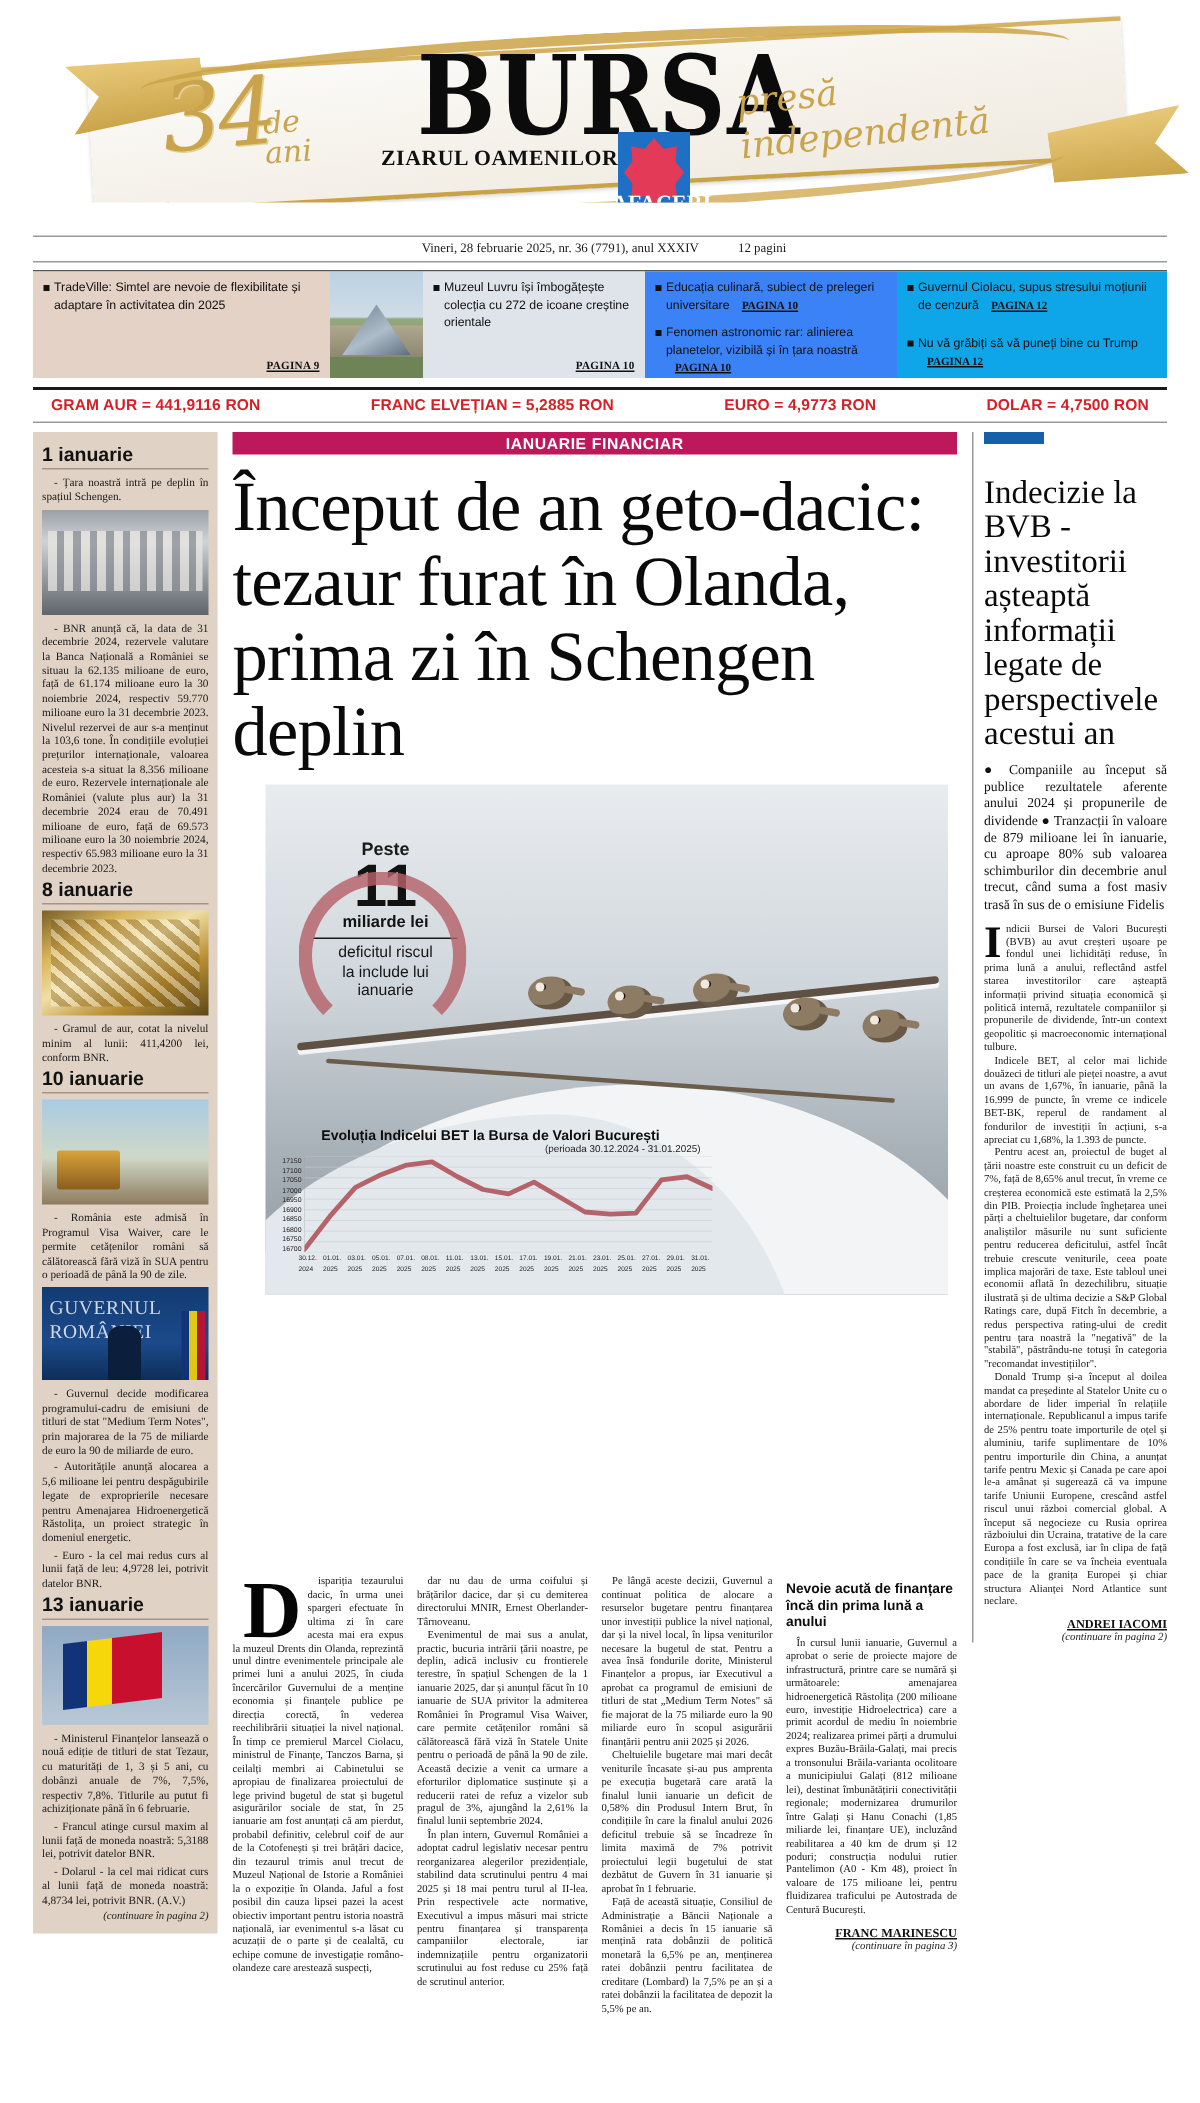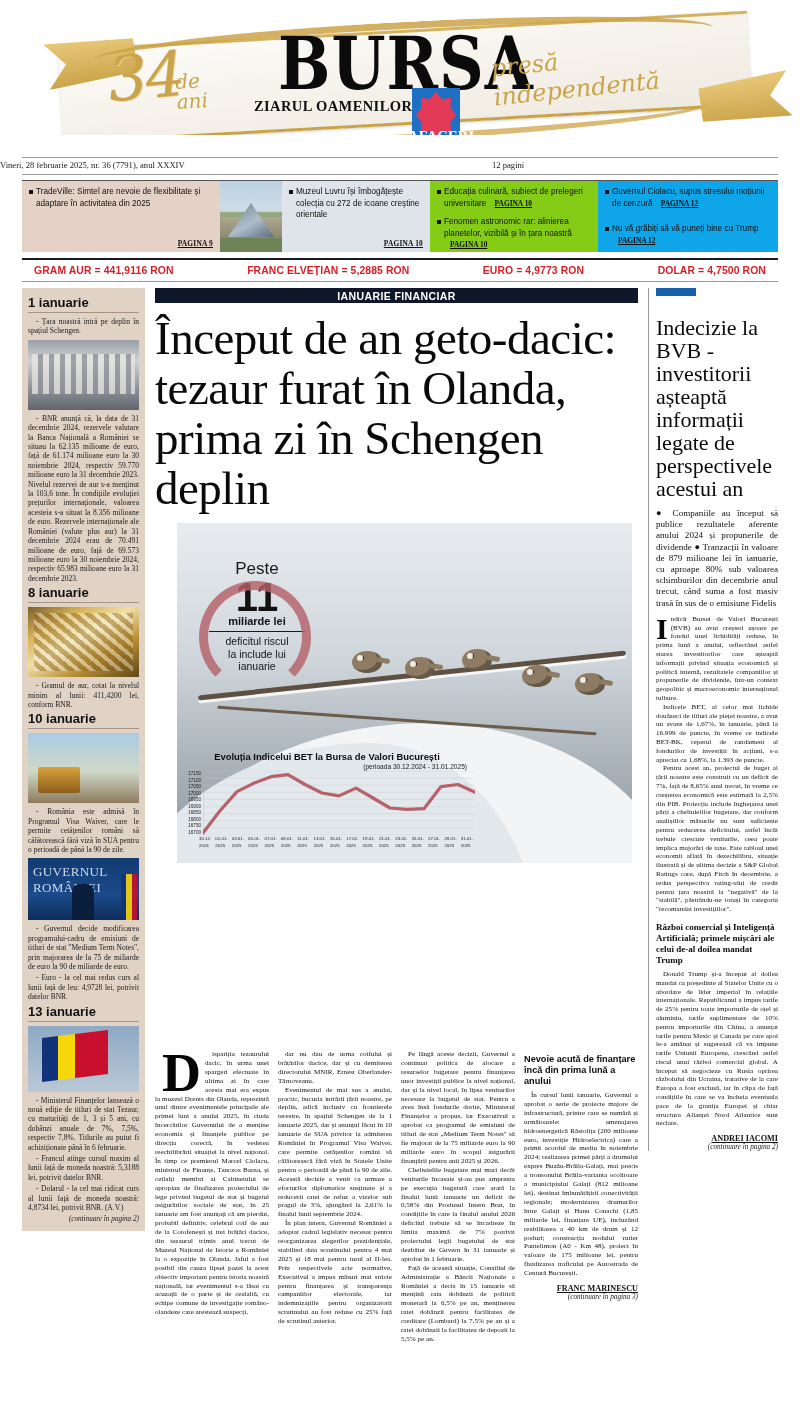--- a/index.html
+++ b/index.html
@@ -78,39 +78,39 @@
     font-family:"Liberation Serif", serif; font-weight:bold;
     font-size:14.5px; color:#ffffff; letter-spacing:.2px; z-index:4;
   }
   .presa {
     position:absolute; left:492px; top:46px; transform:rotate(-6deg);
     font-family:"DejaVu Serif", serif; font-style:italic; color:#c9a44c;
     font-size:24px; line-height:1.22;
   }
 
   .issue-line {
-    position:absolute; top:160px; left:0; width:747px; 
+    position:absolute; top:160px; left:0; width:747px; text-align:center;
     font-family:"Liberation Serif", serif; font-size:8.6px; color:#1a1a1a;
   }
   .pages-count {
     position:absolute; top:160px; left:492px;
     font-family:"Liberation Serif", serif; font-size:8.6px; color:#1a1a1a;
   }
   .rule-thin { position:absolute; left:22px; width:756px; height:1px; background:#9a9a9a; }
 
   
   .teasers {
     position:absolute; top:180px; left:22px; width:756px; height:72px;
     display:flex; border-top:1px solid #555;
   }
   .tz { position:relative; padding:5px 7px 4px 7px; }
   .tz.a { width:198px; background:#e3d2c5; }
   .tz.thumb { width:62px; padding:0; background:#c9c3b8; overflow:hidden; }
   .tz.b { width:148px; background:#dfe3ea; }
-  .tz.c { width:168px; background:#84cc16; }
+  .tz.c { width:168px; background:#3b82f6; }
   .tz.d { width:180px; background:#0ea5e9; }
   .tz-item { font-family:"Liberation Sans", sans-serif; font-size:8.2px; line-height:11.6px; color:#101010; position:relative; padding-left:7px; margin-bottom:3px; }
   .tz-item::before { content:""; position:absolute; left:0; top:3.5px; width:4px; height:4px; background:#111; }
   .pg { font-family:"Liberation Serif", serif; font-weight:bold; font-size:7.4px; letter-spacing:.2px; text-decoration:underline; color:#111; }
   .pg-br { position:absolute; right:7px; bottom:4px; }
   .pg-in { text-decoration:underline; font-weight:bold; font-family:"Liberation Serif", serif; font-size:7.4px; margin-left:6px; }
 
   .louvre { width:62px; height:72px; background:linear-gradient(180deg,#bcd2e2 0%,#cfdce6 42%,#94a87e 44%,#7d9167 100%); position:relative; }
   .louvre .pyr { position:absolute; left:8px; bottom:16px; width:46px; height:34px;
     background:linear-gradient(150deg,#6d7e91,#aebdc9 55%,#5d6d7e);
@@ -154,21 +154,21 @@
   .img-gov .govtxt { position:absolute; top:6px; left:5px; color:#cfd8e8; font-family:"Liberation Serif", serif; font-size:13px; letter-spacing:.4px; }
   .img-gov .fig { position:absolute; left:44px; bottom:0; width:22px; height:36px; background:#0b1f3d; border-radius:8px 8px 0 0; }
   .img-gov .flag { position:absolute; right:2px; bottom:0; width:16px; height:46px;
     background:linear-gradient(90deg,#12327a 33%,#f5d70a 33% 66%,#c8102e 66%); opacity:.9; }
   .img-flag { background:linear-gradient(180deg,#8fa9c4 0%,#b9c8d6 100%); }
   .img-flag::after { content:""; position:absolute; left:14px; top:8px; width:66px; height:44px;
     background:linear-gradient(90deg,#12327a 24%,#f5d70a 24% 50%,#c8102e 50%); transform:skewY(-7deg); }
 
   
   .sec-banner {
-    width:483px; height:15px; background:#0f172a; color:#fff;
+    width:483px; height:15px; background:#be185d; color:#fff;
     font-family:"Liberation Sans", sans-serif; font-weight:bold; font-size:10.5px;
     letter-spacing:.4px; display:flex; align-items:center; justify-content:center;
   }
   .headline {
     font-family:"Liberation Serif", serif; font-size:47px; line-height:50px;
     color:#0a0a0a; margin:10px 0 10px 0; letter-spacing:-.5px;
   }
 
   
   .hero { position:relative; width:455px; height:340px; margin:4px 0 0 22px; overflow:hidden;
@@ -184,21 +184,21 @@
   .bird { position:absolute; width:30px; height:22px; background:#8d7b64;
     border-radius:52% 48% 50% 50%; box-shadow:inset -5px -3px 0 rgba(60,48,34,.45); }
   .bird::after { content:""; position:absolute; right:-8px; top:7px; width:14px; height:5px;
     background:#8d7b64; border-radius:3px; transform:rotate(10deg); }
   .bird::before { content:""; position:absolute; left:5px; top:4px; width:6px; height:6px;
     background:#efe9e0; border-radius:50%; box-shadow:2px 0 0 -1px #1a1410; }
 
   .donut { position:absolute; left:26px; top:36px; width:108px; text-align:center; z-index:5; }
   .donut-ring { position:absolute; left:-4px; top:22px; width:112px; height:112px;
     border:9px solid #b5626a; border-radius:50%; border-bottom-color:transparent; opacity:.82; }
-  .d-peste { font-family:"Liberation Sans", sans-serif; font-size:17px; color:#1a1a1a; }
+  .d-peste { font-family:"Liberation Sans", sans-serif; font-size:12px; color:#1a1a1a;font-weight:bold; }
   .d-num { font-family:"Liberation Sans", sans-serif; font-weight:bold; font-size:40px; line-height:36px; color:#121212; }
   .d-unit { font-family:"Liberation Sans", sans-serif; font-weight:bold; font-size:11px; color:#121212; padding-bottom:2px; }
   .d-hr { height:1px; background:#1a1a1a; margin:2px 6px 3px 6px; }
   .d-txt { font-family:"Liberation Sans", sans-serif; font-size:10.5px; line-height:12.5px; color:#151515; }
 
   
   .chartbox { position:absolute; left:0; top:228px; width:300px; height:112px; z-index:6; }
   .ch-title { font-family:"Liberation Sans", sans-serif; font-weight:bold; font-size:9.4px;
     color:#0d0d0d; text-align:center; }
   .ch-sub { font-family:"Liberation Sans", sans-serif; font-size:6.6px; color:#1c1c1c;
@@ -342,20 +342,21 @@
       <div class="ls-date">10 ianuarie</div>
       <div class="ls-rule"></div>
       <div class="ls-img img-travel"></div>
       <div class="ls-p">- România este admisă în Programul Visa Waiver, care le permite cetățenilor români să călătorească fără viză în SUA pentru o perioadă de până la 90 de zile.</div>
       <div class="ls-img img-gov" style="height:62px;">
         <div class="govtxt">GUVERNUL ROMÂNIEI</div>
         <div class="fig"></div>
         <div class="flag"></div>
       </div>
       <div class="ls-p">- Guvernul decide modificarea programului-cadru de emisiuni de titluri de stat "Medium Term Notes", prin majorarea de la 75 de miliarde de euro la 90 de miliarde de euro.</div>
+      <div class="ls-p">- Autoritățile anunță alocarea a 5,6 milioane lei pentru despăgubirile legate de exproprierile necesare pentru Amenajarea Hidroenergetică Răstolița, un proiect strategic în domeniul energetic.</div>
       <div class="ls-p">- Euro - la cel mai redus curs al lunii față de leu: 4,9728 lei, potrivit datelor BNR.</div>
 
       <div class="ls-date">13 ianuarie</div>
       <div class="ls-rule"></div>
       <div class="ls-img img-flag" style="height:66px;"></div>
       <div class="ls-p">- Ministerul Finanțelor lansează o nouă ediție de titluri de stat Tezaur, cu maturități de 1, 3 și 5 ani, cu dobânzi anuale de 7%, 7,5%, respectiv 7,8%. Titlurile au putut fi achiziționate până în 6 februarie.</div>
       <div class="ls-p">- Francul atinge cursul maxim al lunii față de moneda noastră: 5,3188 lei, potrivit datelor BNR.</div>
       <div class="ls-p">- Dolarul - la cel mai ridicat curs al lunii față de moneda noastră: 4,8734 lei, potrivit BNR. (A.V.)</div>
       <div class="contwith">(continuare în pagina 2)</div>
     </div>
@@ -483,20 +484,19 @@
       </div>
     </div>
 
     <div class="col-right">
       <div class="rc-blue"></div>
       <div class="rc-head">Indecizie la BVB - investitorii așteaptă informații legate de perspectivele acestui an</div>
       <div class="rc-lead">● Companiile au început să publice rezultatele aferente anului 2024 și propunerile de dividende ● Tranzacții în valoare de 879 milioane lei în ianuarie, cu aproape 80% sub valoarea schimburilor din decembrie anul trecut, când suma a fost masiv trasă în sus de o emisiune Fidelis</div>
       <p class="rc-p" style="text-indent:0;margin-top:6px;"><span class="rc-drop">I</span><span>ndicii Bursei de Valori București (BVB) au avut creșteri ușoare pe fondul unei lichidități reduse, în prima lună a anului, reflectând astfel starea investitorilor care așteaptă informații privind situația economică și politică internă, rezultatele companiilor și propunerile de dividende, într-un context geopolitic și macroeconomic internațional tulbure.</span></p>
       <p class="rc-p">Indicele BET, al celor mai lichide douăzeci de titluri ale pieței noastre, a avut un avans de 1,67%, în ianuarie, până la 16.999 de puncte, în vreme ce indicele BET-BK, reperul de randament al fondurilor de investiții în acțiuni, s-a apreciat cu 1,68%, la 1.393 de puncte.</p>
       <p class="rc-p">Pentru acest an, proiectul de buget al țării noastre este construit cu un deficit de 7%, față de 8,65% anul trecut, în vreme ce creșterea economică este estimată la 2,5% din PIB. Proiecția include înghețarea unei părți a cheltuielilor bugetare, dar conform analiștilor măsurile nu sunt suficiente pentru reducerea deficitului, astfel încât trebuie crescute veniturile, ceea poate implica majorări de taxe. Este tabloul unei economii aflată în dezechilibru, situație ilustrată și de ultima decizie a S&amp;P Global Ratings care, după Fitch în decembrie, a redus perspectiva rating-ului de credit pentru țara noastră la "negativă" de la "stabilă", păstrându-ne totuși în categoria "recomandat investițiilor".</p>
-      <div class="rc-sub">Război comercial și Inteligență Artificială; primele mișcări ale celui de-al doilea mandat Trump</div>
       <p class="rc-p">Donald Trump și-a început al doilea mandat ca președinte al Statelor Unite cu o abordare de lider imperial în relațiile internaționale. Republicanul a impus tarife de 25% pentru toate importurile de oțel și aluminiu, tarife suplimentare de 10% pentru importurile din China, a anunțat tarife pentru Mexic și Canada pe care apoi le-a amânat și sugerează că va impune tarife Uniunii Europene, crescând astfel riscul unui război comercial global. A început să negocieze cu Rusia oprirea războiului din Ucraina, tratative de la care Europa a fost exclusă, iar în clipa de față condițiile în care se va încheia eventuala pace de la granița Europei și chiar structura Alianței Nord Atlantice sunt neclare.</p>
       <div class="byline">ANDREI IACOMI</div>
       <div class="contwith">(continuare în pagina 2)</div>
     </div>
 
   </div>
 </div>
 
 </body></html>

